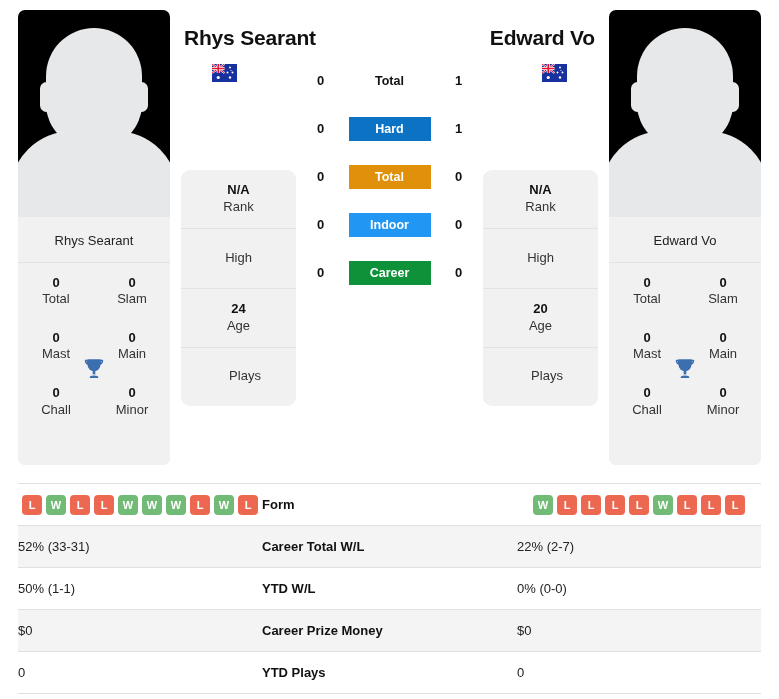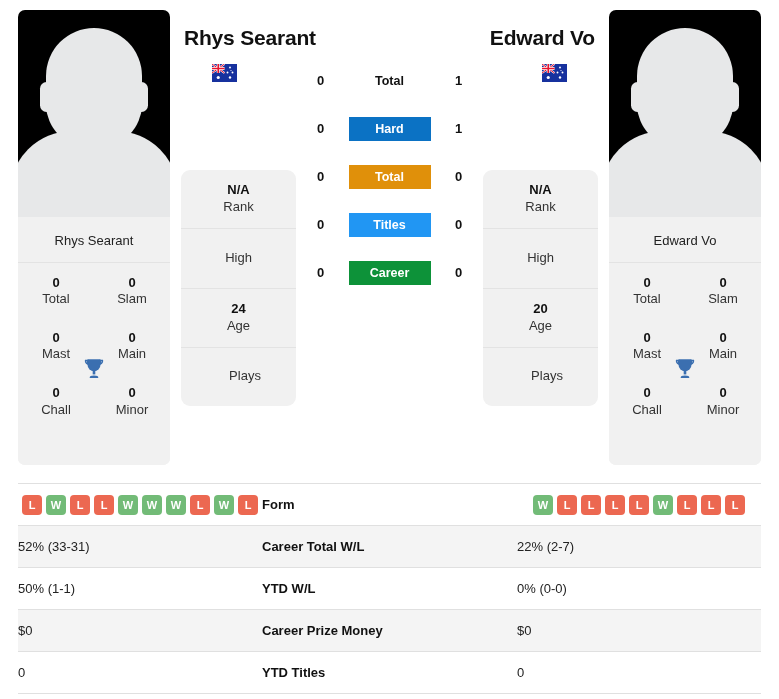--- a/index.html
+++ b/index.html
@@ -407,21 +407,21 @@
           <div class="surf-badge" id="b-hard" style="background: rgb(11, 114, 196); color: rgb(255, 255, 255);">Hard</div>
           <div class="surf-score">1</div>
         </div>
         <div class="surf-row">
           <div class="surf-score">0</div>
           <div class="surf-badge" id="b-clay" style="background: rgb(224, 144, 10); color: rgb(255, 255, 255);">Total</div>
           <div class="surf-score">0</div>
         </div>
         <div class="surf-row">
           <div class="surf-score">0</div>
-          <div class="surf-badge" id="b-indoor" style="background: rgb(33, 150, 243); color: rgb(255, 255, 255);">Titles</div>
+          <div class="surf-badge" id="b-indoor" style="background: rgb(33, 150, 243); color: rgb(255, 255, 255);">Indoor</div>
           <div class="surf-score">0</div>
         </div>
         <div class="surf-row">
           <div class="surf-score">0</div>
           <div class="surf-badge" id="b-grass" style="background: rgb(13, 146, 57); color: rgb(255, 255, 255);">Career</div>
           <div class="surf-score">0</div>
         </div>
       </div>
     </div>
 
@@ -549,18 +549,18 @@
     </div>
 
     <div class="srow alt">
       <div class="scell">$0</div>
       <div class="scell mid">Career Prize Money</div>
       <div class="scell">$0</div>
     </div>
 
     <div class="srow">
       <div class="scell">0</div>
-      <div class="scell mid">YTD Titles</div>
+      <div class="scell mid">YTD Plays</div>
       <div class="scell">0</div>
     </div>
 
   </div>
 </div>
 
 </body></html>

